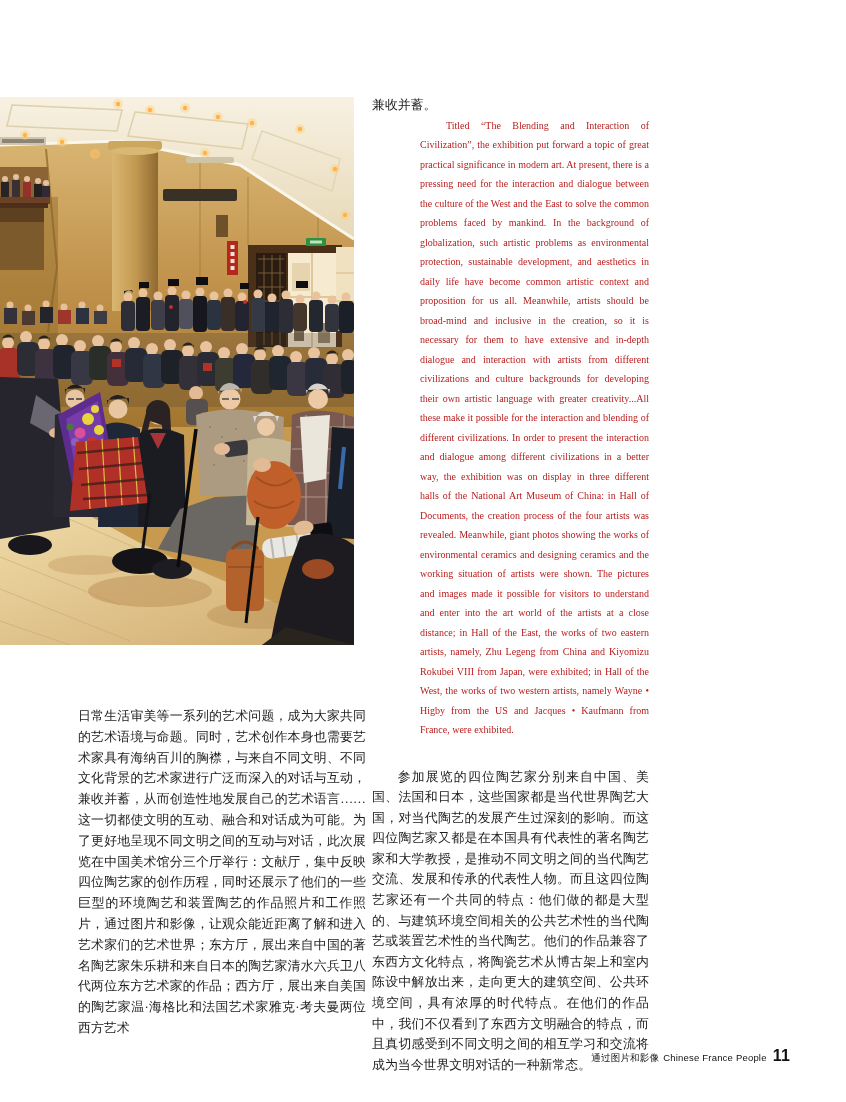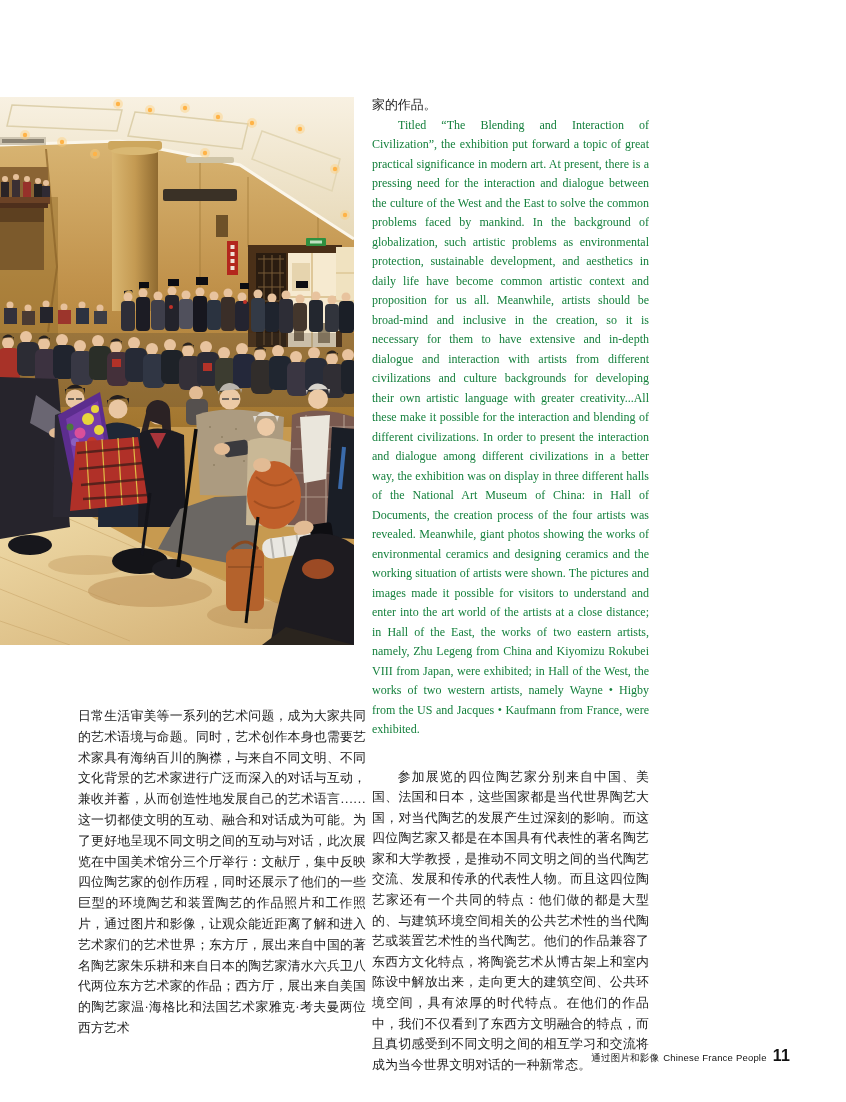--- a/index.html
+++ b/index.html
@@ -17,22 +17,22 @@
   .col-right{position:absolute;left:372px;top:96px;width:277px;}
   p{margin:0;}
   .zh{
     font-size:12.9px;line-height:20.8px;text-align:justify;
     color:#1c1c1c;font-family:"Liberation Serif",serif;
   }
   .zh-lead{
     font-size:12.9px;line-height:19.5px;text-align:left;color:#1c1c1c;
   }
   .en{
-    font-size:12px;line-height:19.5px;text-align:justify;
-    text-indent:26px;color:#15803d;
+    font-size:10px;line-height:19.5px;text-align:justify;
+    text-indent:26px;color:#b91c1c;margin-left:48px;
   }
   .zh-para{margin-top:27px;text-indent:2em;line-height:20.6px;}
   .footer{
     position:absolute;top:1047px;right:56px;
     font-family:"Liberation Sans",sans-serif;font-size:9.5px;color:#111;
     letter-spacing:.2px;white-space:nowrap;
   }
   .footer .num{font-weight:bold;font-size:16px;margin-left:6px;}
   .footer .en-name{margin-left:4px;}
 </style>
@@ -403,21 +403,21 @@
         <path d="M286,530 L354,548 L262,548 Z" fill="#2a241e"></path>
       </g>
     </svg>
   </figure>
 
   <div class="col-left">
     <p class="zh">日常生活审美等一系列的艺术问题，成为大家共同的艺术语境与命题。同时，艺术创作本身也需要艺术家具有海纳百川的胸襟，与来自不同文明、不同文化背景的艺术家进行广泛而深入的对话与互动，兼收并蓄，从而创造性地发展自己的艺术语言……这一切都使文明的互动、融合和对话成为可能。为了更好地呈现不同文明之间的互动与对话，此次展览在中国美术馆分三个厅举行：文献厅，集中反映四位陶艺家的创作历程，同时还展示了他们的一些巨型的环境陶艺和装置陶艺的作品照片和工作照片，通过图片和影像，让观众能近距离了解和进入艺术家们的艺术世界；东方厅，展出来自中国的著名陶艺家朱乐耕和来自日本的陶艺家清水六兵卫八代两位东方艺术家的作品；西方厅，展出来自美国的陶艺家温·海格比和法国艺术家雅克·考夫曼两位西方艺术</p>
   </div>
 
   <div class="col-right">
-    <p class="zh zh-lead">家的作品。</p>
+    <p class="zh zh-lead">兼收并蓄。</p>
     <p class="en">Titled “The Blending and Interaction of Civilization”, the exhibition put forward a topic of great practical significance in modern art. At present, there is a pressing need for the interaction and dialogue between the culture of the West and the East to solve the common problems faced by mankind. In the background of globalization, such artistic problems as environmental protection, sustainable development, and aesthetics in daily life have become common artistic context and proposition for us all. Meanwhile, artists should be broad-mind and inclusive in the creation, so it is necessary for them to have extensive and in-depth dialogue and interaction with artists from different civilizations and culture backgrounds for developing their own artistic language with greater creativity...All these make it possible for the interaction and blending of different civilizations. In order to present the interaction and dialogue among different civilizations in a better way, the exhibition was on display in three different halls of the National Art Museum of China: in Hall of Documents, the creation process of the four artists was revealed. Meanwhile, giant photos showing the works of environmental ceramics and designing ceramics and the working situation of artists were shown. The pictures and images made it possible for visitors to understand and enter into the art world of the artists at a close distance; in Hall of the East, the works of two eastern artists, namely, Zhu Legeng from China and Kiyomizu Rokubei VIII from Japan, were exhibited; in Hall of the West, the works of two western artists, namely Wayne • Higby from the US and Jacques • Kaufmann from France, were exhibited.</p>
     <p class="zh zh-para">参加展览的四位陶艺家分别来自中国、美国、法国和日本，这些国家都是当代世界陶艺大国，对当代陶艺的发展产生过深刻的影响。而这四位陶艺家又都是在本国具有代表性的著名陶艺家和大学教授，是推动不同文明之间的当代陶艺交流、发展和传承的代表性人物。而且这四位陶艺家还有一个共同的特点：他们做的都是大型的、与建筑环境空间相关的公共艺术性的当代陶艺或装置艺术性的当代陶艺。他们的作品兼容了东西方文化特点，将陶瓷艺术从博古架上和室内陈设中解放出来，走向更大的建筑空间、公共环境空间，具有浓厚的时代特点。在他们的作品中，我们不仅看到了东西方文明融合的特点，而且真切感受到不同文明之间的相互学习和交流将成为当今世界文明对话的一种新常态。</p>
   </div>
 
   <div class="footer">
     <span>通过图片和影像</span><span class="en-name">Chinese France People</span><span class="num">11</span>
   </div>
 
 </div>
 

